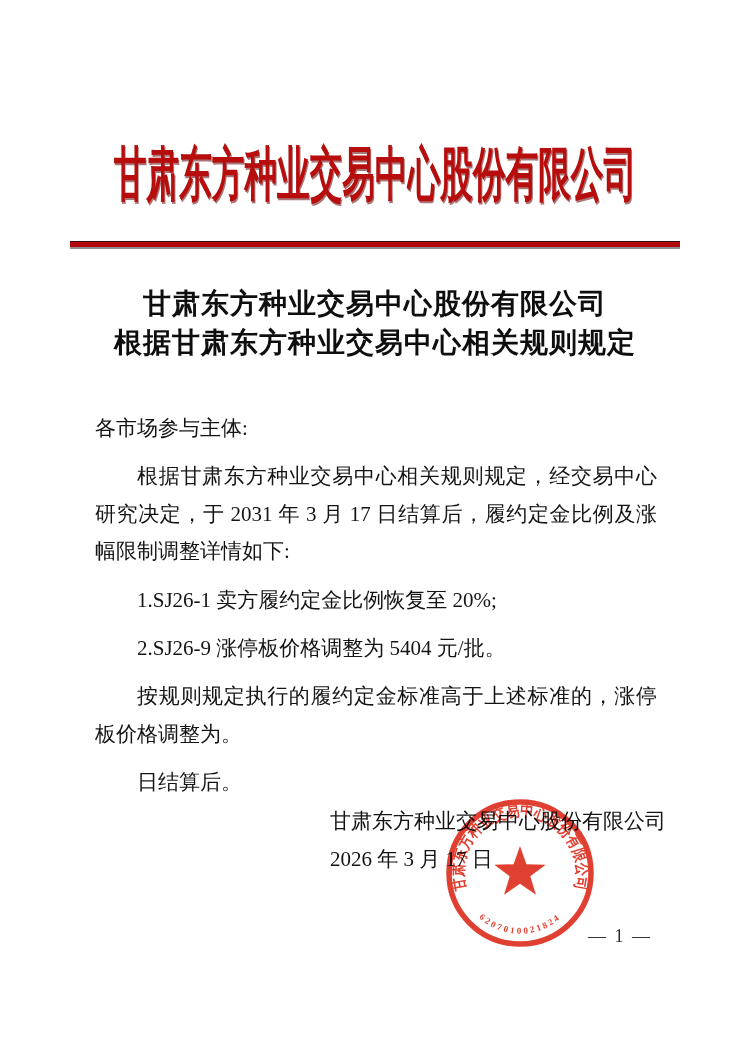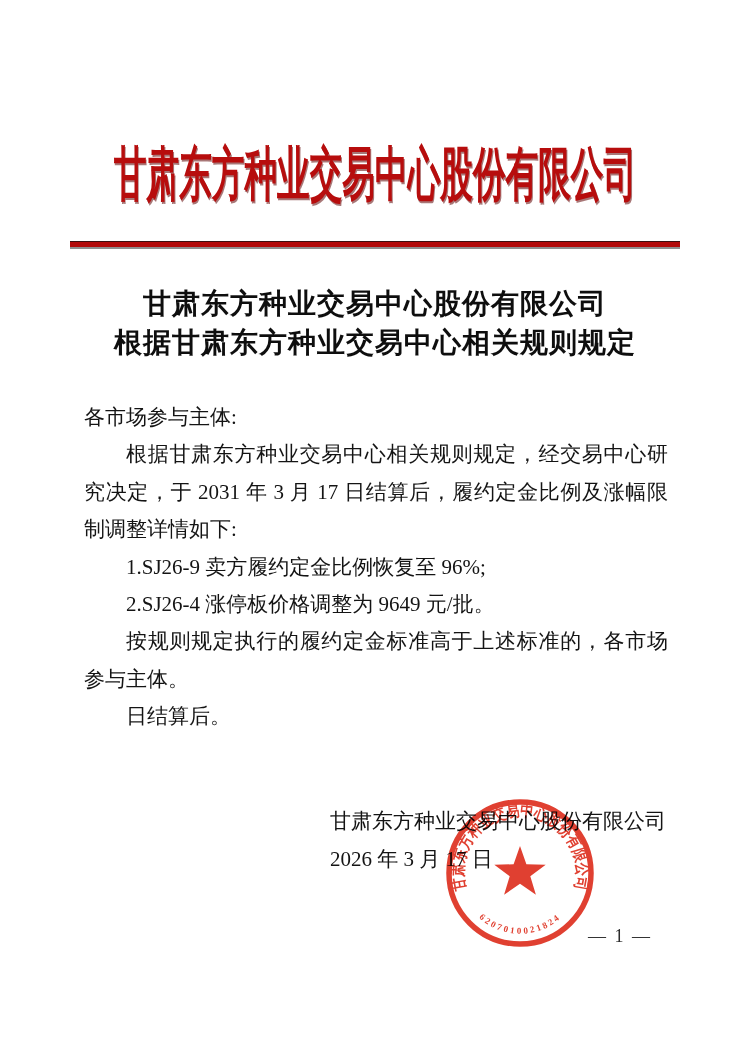--- a/index.html
+++ b/index.html
@@ -43,21 +43,21 @@
     letter-spacing: 1px;
   }
 
   
   .body-text {
     position: absolute; left: 84px; top: 399px; width: 584px;
     font-size: 21px; line-height: 37.4px;
     text-align: justify;
     color: #141414;
   }
-  .body-text p { margin: 0; font-family: Liberation Serif, serif; }
+  .body-text p { margin: 11px; font-family: Liberation Serif, serif; }
   .body-text p.indent { text-indent: 42px; }
 
   
   .signature {
     position: absolute; left: 330px; top: 802px; width: 322px;
     font-size: 21px; color: #141414;
   }
   .sig-company { line-height: 38px; white-space: nowrap; }
   .sig-date { line-height: 38px; }
 
@@ -92,23 +92,23 @@
   <div class="red-rule"></div>
 
   <div class="doc-title">
     <div>甘肃东方种业交易中心股份有限公司</div>
     <div>根据甘肃东方种业交易中心相关规则规定</div>
   </div>
 
   <div class="body-text">
     <p>各市场参与主体:</p>
     <p class="indent">根据甘肃东方种业交易中心相关规则规定，经交易中心研究决定，于 2031 年 3 月 17 日结算后，履约定金比例及涨幅限制调整详情如下:</p>
-    <p class="indent">1.SJ26-9 卖方履约定金比例恢复至 96%;</p>
-    <p class="indent">2.SJ26-4 涨停板价格调整为 9649 元/批。</p>
-    <p class="indent">按规则规定执行的履约定金标准高于上述标准的，各市场参与主体。</p>
+    <p class="indent">1.SJ26-1 卖方履约定金比例恢复至 20%;</p>
+    <p class="indent">2.SJ26-9 涨停板价格调整为 5404 元/批。</p>
+    <p class="indent">按规则规定执行的履约定金标准高于上述标准的，涨停板价格调整为。</p>
     <p class="indent">日结算后。</p>
   </div>
 
   <div class="signature">
     <div class="sig-company">甘肃东方种业交易中心股份有限公司</div>
     <div class="sig-date">2026 年 3 月 17 日</div>
   </div>
 
   <svg class="seal" viewBox="0 0 190 185" xmlns="http://www.w3.org/2000/svg">
     <defs>

